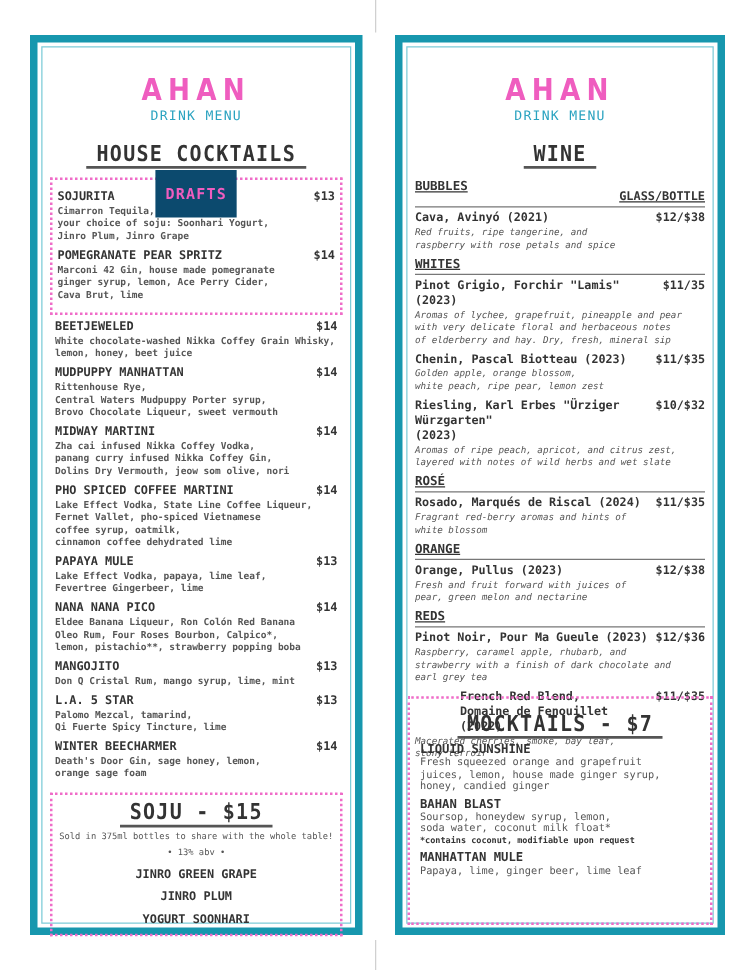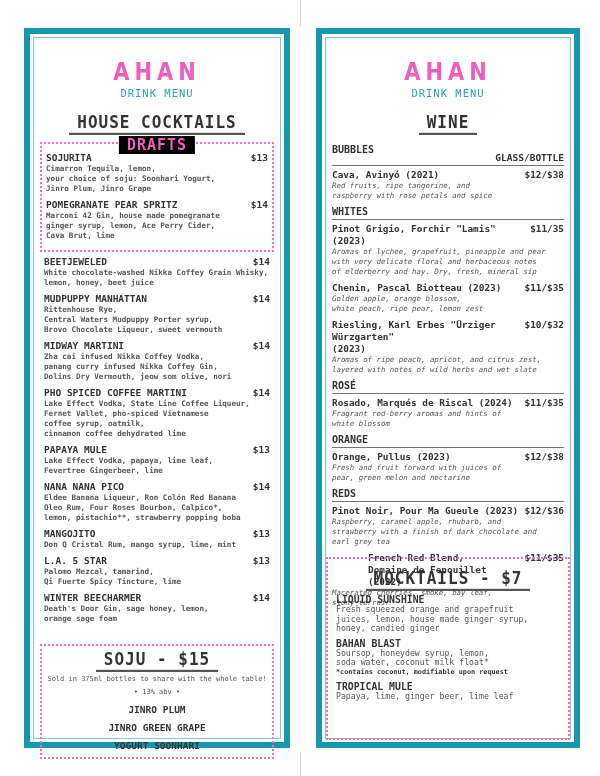--- a/index.html
+++ b/index.html
@@ -13,36 +13,36 @@
   .inner { position:absolute; inset:3px; border:1.5px solid #7ccbd8; box-sizing:border-box; }
   .content { position:absolute; left:10px; right:10px; top:0; bottom:0; }
 
   .brand { text-align:center; margin-top:27px; font-family:"DejaVu Sans", sans-serif; font-weight:bold; color:#ef5dbf; font-size:21px; letter-spacing:5px; line-height:22px; transform:scaleY(1.15); }
   .subtitle { text-align:center; color:#2ba3c0; font-size:10.5px; letter-spacing:1px; margin-top:4px; }
   .section-title { text-align:center; margin-top:14px; }
   .section-title span { display:inline-block; font-family:"DejaVu Sans Mono", monospace; font-weight:bold; font-size:16px; color:#333; letter-spacing:1px; border-bottom:2px solid #555; padding:0 8px 0 8px; line-height:18px; transform:scaleY(1.1); }
 
   .dotted-box { border:2px dotted #ef6cc8; position:relative; }
   .drafts { margin-top:8px; padding:8px 4px 4px 4px; }
-  .drafts-label { position:absolute; top:-8px; left:50%; transform:translateX(-50%); background:#000000; color:#ef5dbf; font-size:15px; font-weight:bold; letter-spacing:1px; padding:0 8px; }
+  .drafts-label { position:absolute; top:-8px; left:50%; transform:translateX(-50%); background:#0c4a6e; color:#ef5dbf; font-size:12px; font-weight:bold; letter-spacing:1px; padding:12px 8px; }
 
   .item { margin-bottom:5px; }
   .item-head { display:flex; justify-content:space-between; font-weight:bold; font-size:9.5px; color:#333; line-height:12px; }
   .item-desc { font-size:7.6px; color:#555; line-height:10px; white-space:pre-line;font-weight:bold; }
   .item-note { font-size:6.5px; font-weight:bold; color:#333; line-height:9px; }
   .cocktails { padding:0 4px; margin-top:4px; }
 
-  .soju { margin-top:20px; padding:4px 4px 6px 4px; text-align:center; }
+  .soju { margin-top:10px; padding:4px 4px 6px 4px; text-align:center; }
   .soju .section-title { margin-top:0; }
   .soju-note { font-size:7px; color:#555; line-height:9px; margin-top:4px; }
   .soju-item { font-weight:bold; font-size:9.5px; color:#333; margin-top:7px; }
 
   .wine-head { display:flex; justify-content:space-between; align-items:flex-end; margin-top:10px; }
   .cat { font-weight:bold; font-size:10px; color:#333; }
-  .cat-rule { border-bottom:1.5px solid #777; padding-bottom:2px; margin-bottom:3px; }
+  .cat-rule { border-bottom:1.5px solid #777; padding-bottom:2px; margin-bottom:3px;text-decoration:underline; }
   .glass { font-weight:bold; font-size:9.5px; color:#333; }
   .wine-desc { font-size:7.4px; font-style:italic; color:#555; line-height:10px; white-space:pre-line; }
   .wine-item { margin-bottom:5px; }
   .wine-item .item-head { font-size:9.4px; }
   .cat-block { margin-top:4px; }
 
   .mocktails { position:absolute; left:4px; right:4px; top:523px; height:183px; padding:6px 8px; box-sizing:border-box; }
   .mocktails .section-title { margin-top:4px; }
   .m-item { margin-top:4px; }
   .m-name { font-weight:bold; font-size:9.8px; color:#333; line-height:11px; }
@@ -160,22 +160,22 @@
           </div>
         <div class="item-desc">Death's Door Gin, sage honey, lemon,
 orange sage foam</div>
       </div>
     </div>
 
     <div class="dotted-box soju">
       <div class="section-title"><span>SOJU - $15</span></div>
       <div class="soju-note">Sold in 375ml bottles to share with the whole table!</div>
       <div class="soju-note">• 13% abv •</div>
+      <div class="soju-item">JINRO GREEN GRAPE</div>
       <div class="soju-item">JINRO PLUM</div>
-      <div class="soju-item">JINRO GREEN GRAPE</div>
       <div class="soju-item">YOGURT SOONHARI</div>
     </div>
   </div>
 </div>
 
 <div class="panel right">
   <div class="inner"></div>
   <div class="content">
     <div class="brand">AHAN</div>
     <div class="subtitle">DRINK MENU</div>
@@ -279,17 +279,17 @@
 juices, lemon, house made ginger syrup,
 honey, candied ginger</div>
     </div>
     <div class="m-item">
       <div class="m-name">BAHAN BLAST</div>
       <div class="m-desc">Soursop, honeydew syrup, lemon,
 soda water, coconut milk float*</div>
       <div class="m-note">*contains coconut, modifiable upon request</div>
     </div>
     <div class="m-item">
-      <div class="m-name">TROPICAL MULE</div>
+      <div class="m-name">MANHATTAN MULE</div>
       <div class="m-desc">Papaya, lime, ginger beer, lime leaf</div>
     </div>
   </div>
 </div>
 
 </body></html>

